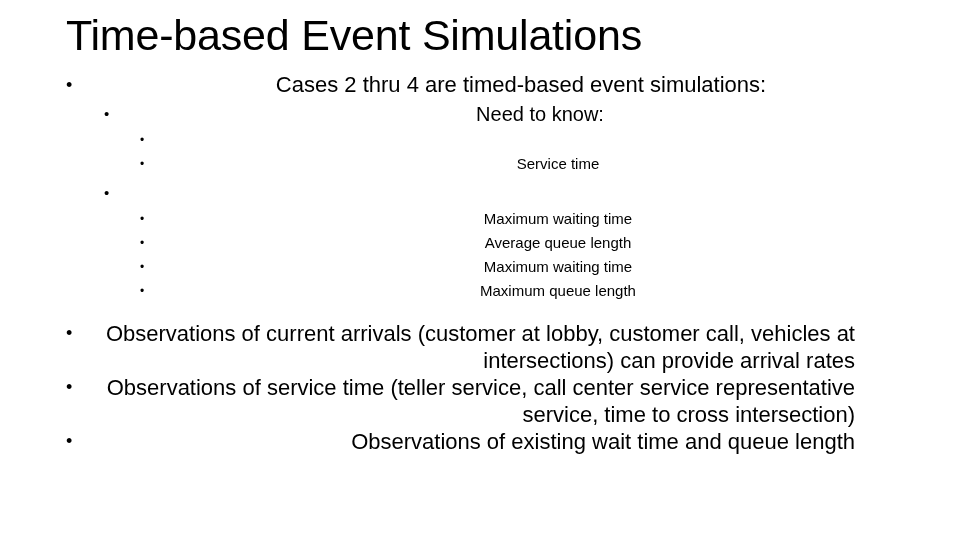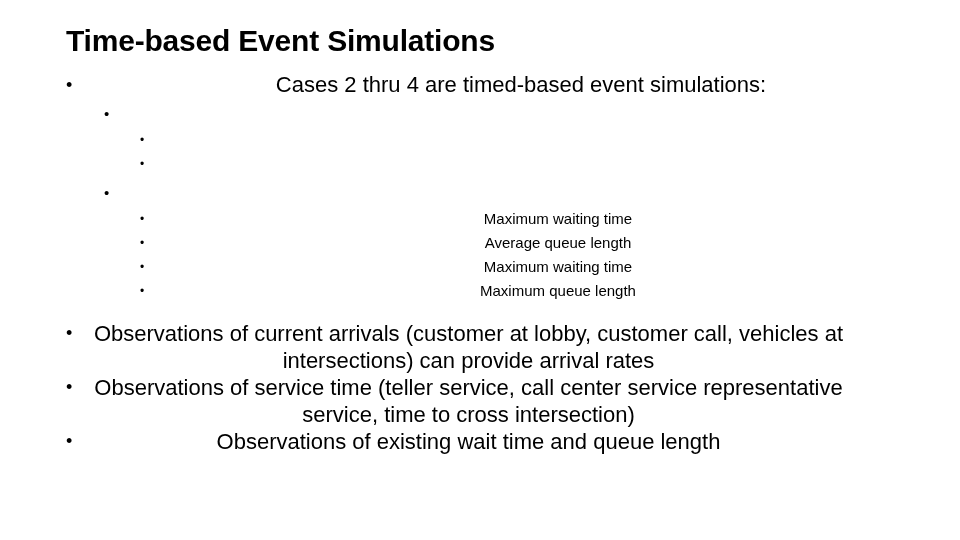--- a/index.html
+++ b/index.html
@@ -20,24 +20,24 @@
     width: 960px;
     height: 540px;
     background: #ffffff;
     box-sizing: border-box;
   }
 
   
   .slide-title {
     position: absolute;
     left: 66px;
-    top: 20px;
+    top: 14px;
     width: 840px;
-    font-size: 30px;
-    font-weight: 700;
+    font-size: 43px;
+    font-weight: 400;
     line-height: 42px;
     letter-spacing: -0.2px;
     color: #000000;
     white-space: nowrap;
   }
 
   
   .body-area {
     position: absolute;
     left: 0;
@@ -86,48 +86,50 @@
   .lvl3 .bullet-mark { width: 16px; font-size: 12px; }
 
   
   .para1 {
     font-size: 22px;
     line-height: 27px;
     padding-left: 66px;
     padding-right: 105px;
   }
   .para1 .bullet-mark { width: 16px; font-size: 18px; }
-  .para1 .bullet-text { text-align: center; }
+  .para1 .bullet-text { text-align: right; }
 
   .gap-before-obs { height: 17px; }
   .gap-small { height: 3px; }
 </style>
 </head>
 <body>
 
 <div class="slide">
 
   <div class="slide-title">Time-based Event Simulations</div>
 
   <div class="body-area">
 
     <div class="bullet-row lvl1">
       <span class="bullet-mark">•</span>
       <span class="bullet-text">Cases 2 thru 4 are timed-based event simulations:</span>
     </div>
 
     <div class="bullet-row lvl2">
       <span class="bullet-mark">•</span>
+      <span class="bullet-text">Need to know:</span>
     </div>
 
     <div class="bullet-row lvl3">
       <span class="bullet-mark">•</span>
     </div>
     <div class="bullet-row lvl3">
       <span class="bullet-mark">•</span>
+      <span class="bullet-text">Service time</span>
     </div>
 
     <div class="gap-small"></div>
 
     <div class="bullet-row lvl2">
       <span class="bullet-mark">•</span>
     </div>
 
     <div class="bullet-row lvl3">
       <span class="bullet-mark">•</span>

